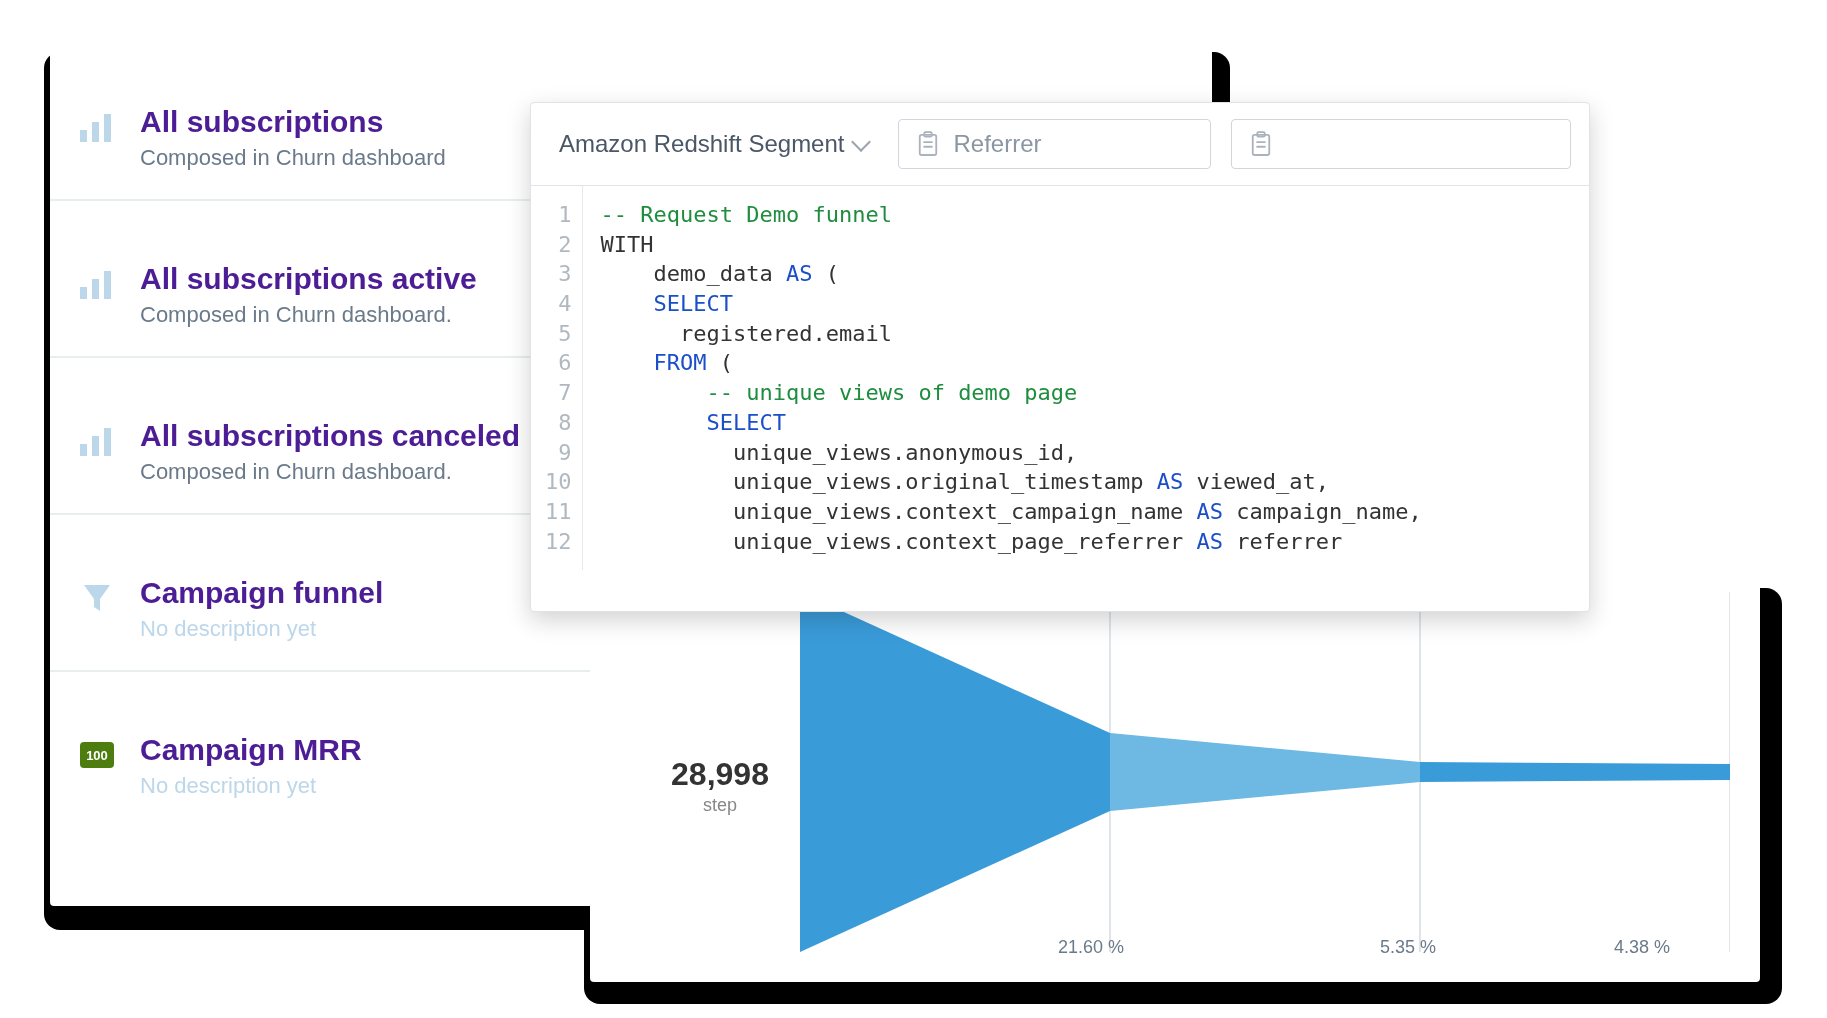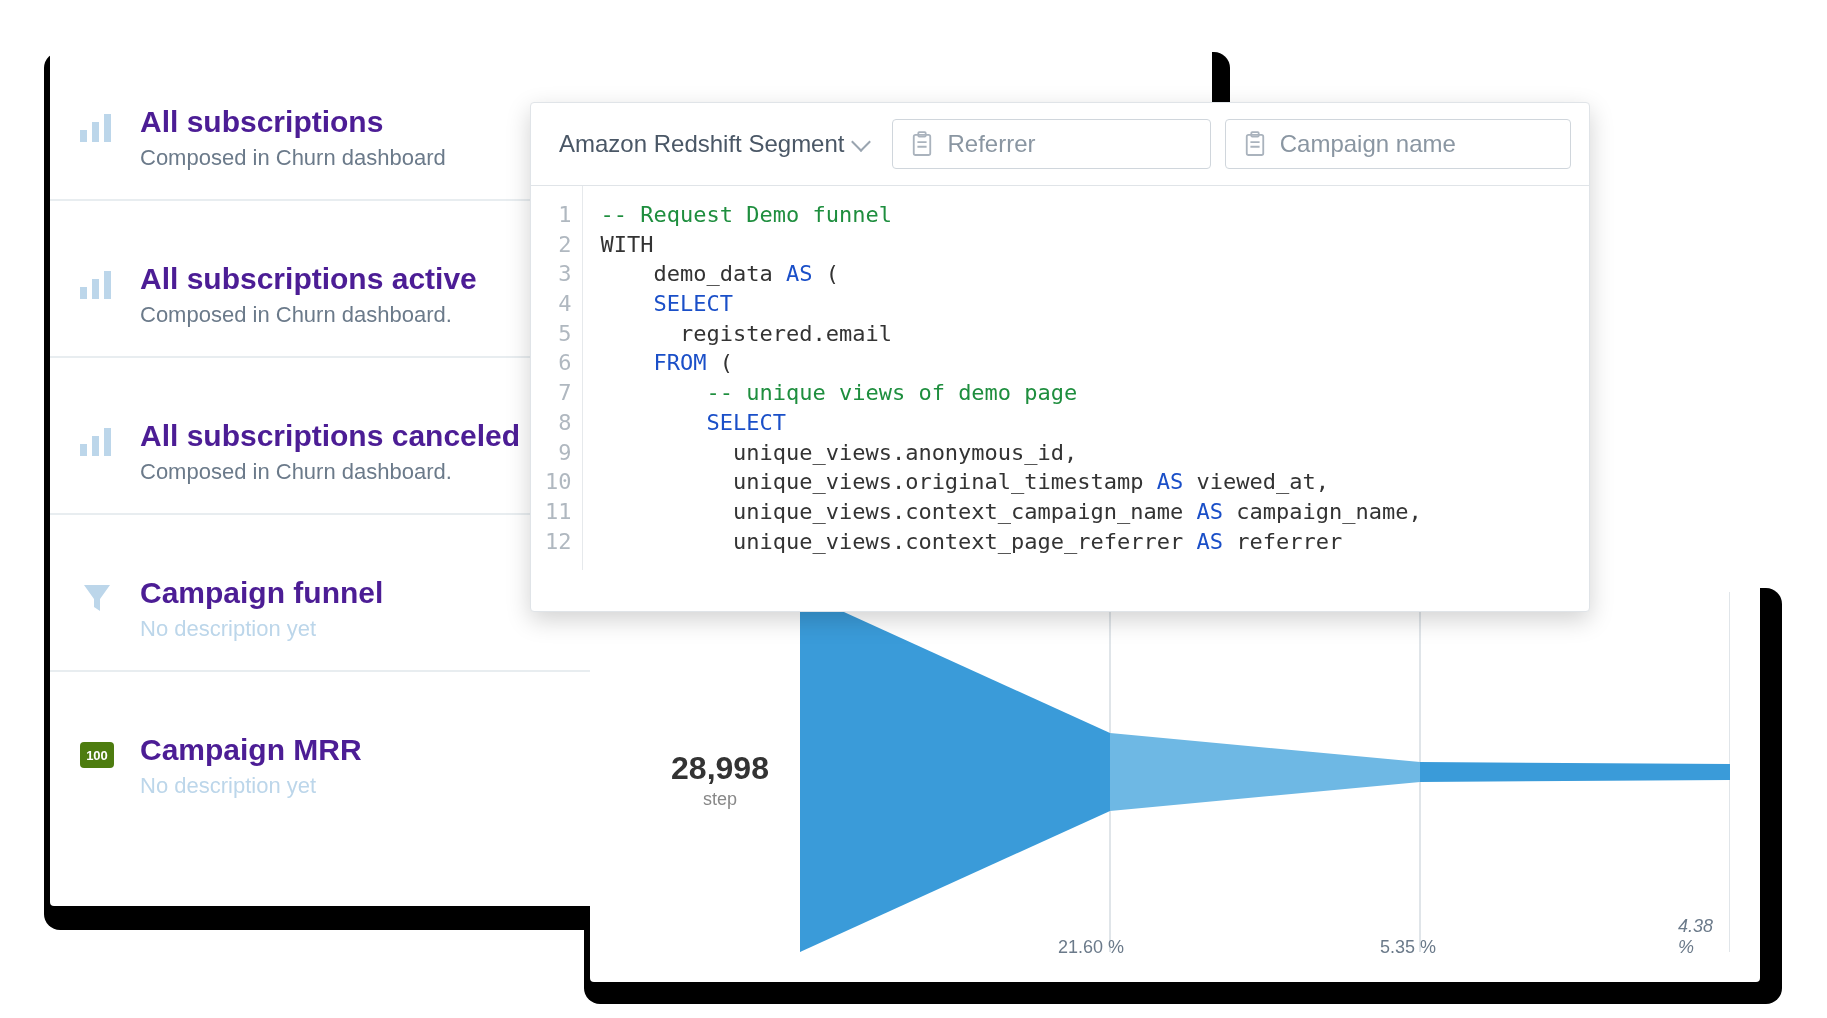--- a/index.html
+++ b/index.html
@@ -63,21 +63,21 @@
     background: #fff;
     border-radius: 4px;
     padding: 20px 30px 30px 30px;
   }
   .funnel-wrap {
     position: relative;
     width: 100%; height: 100%;
   }
   .funnel-label {
     position: absolute;
-    left: 40px; top: 158px;
+    left: 40px; top: 164px;
     text-align: center;
     width: 120px;
   }
   .funnel-val {
     font-size: 32px;
     font-weight: 700;
     color: #333;
   }
   .funnel-step {
     font-size: 18px;
@@ -103,21 +103,21 @@
     left: 530px; top: 102px;
     width: 1060px; height: 510px;
     background: #fff;
     border-radius: 4px;
     border: 1px solid #e0e4e8;
     overflow: hidden;
   }
   .editor-header {
     display: flex;
     align-items: stretch;
-    gap: 14px;
+    gap: 20px;
     padding: 16px 18px;
     border-bottom: 1px solid #e0e4e8;
   }
   .segment-dd {
     display: flex; align-items: center; gap: 10px;
     font-size: 24px; color: #4a5766;
     padding: 6px 10px;
     cursor: pointer;
   }
   .chev {
@@ -260,21 +260,21 @@
       <line class="vline" x1="930" y1="0" x2="930" y2="360"></line>
 
       <polygon points="0,0 310,141 310,219 0,360" fill="#3a9bd9"></polygon>
 
       <polygon points="310,141 620,170 620,190 310,219" fill="#6eb8e4"></polygon>
 
       <polygon points="620,170 930,172 930,188 620,190" fill="#3a9bd9"></polygon>
     </svg>
     <div class="pct" style="left:438px;">21.60 %</div>
     <div class="pct" style="left:760px;">5.35 %</div>
-    <div class="pct" style="left:1058px;font-style:italic;">4.38 %</div>
+    <div class="pct" style="left:994px;">4.38 %</div>
   </div>
 </div>
 
 <div class="panel-editor" style="box-shadow:0 8px 24px rgba(0,0,0,0.18);">
   <div class="editor-header">
     <div class="segment-dd">
       <span>Amazon Redshift Segment</span>
       <span class="chev"></span>
     </div>
     <div class="input-box">
@@ -286,21 +286,20 @@
         </svg>
       <input placeholder="Referrer" style="">
     </div>
     <div class="input-box" style="flex:1.1;">
       <svg class="clip" viewBox="0 0 24 28" fill="none" stroke="currentColor" stroke-width="2">
           <rect x="3" y="4" width="18" height="22" rx="2"></rect>
           <rect x="8" y="1" width="8" height="5" rx="1"></rect>
           <line x1="7" y1="12" x2="17" y2="12"></line>
           <line x1="7" y1="17" x2="17" y2="17"></line>
         </svg>
-      <input placeholder="Campaign name" style="">
     </div>
   </div>
 
   <div class="code-area">
     <div class="gutter">
         <div>1</div>
         <div>2</div>
         <div>3</div>
         <div>4</div>
         <div>5</div>

